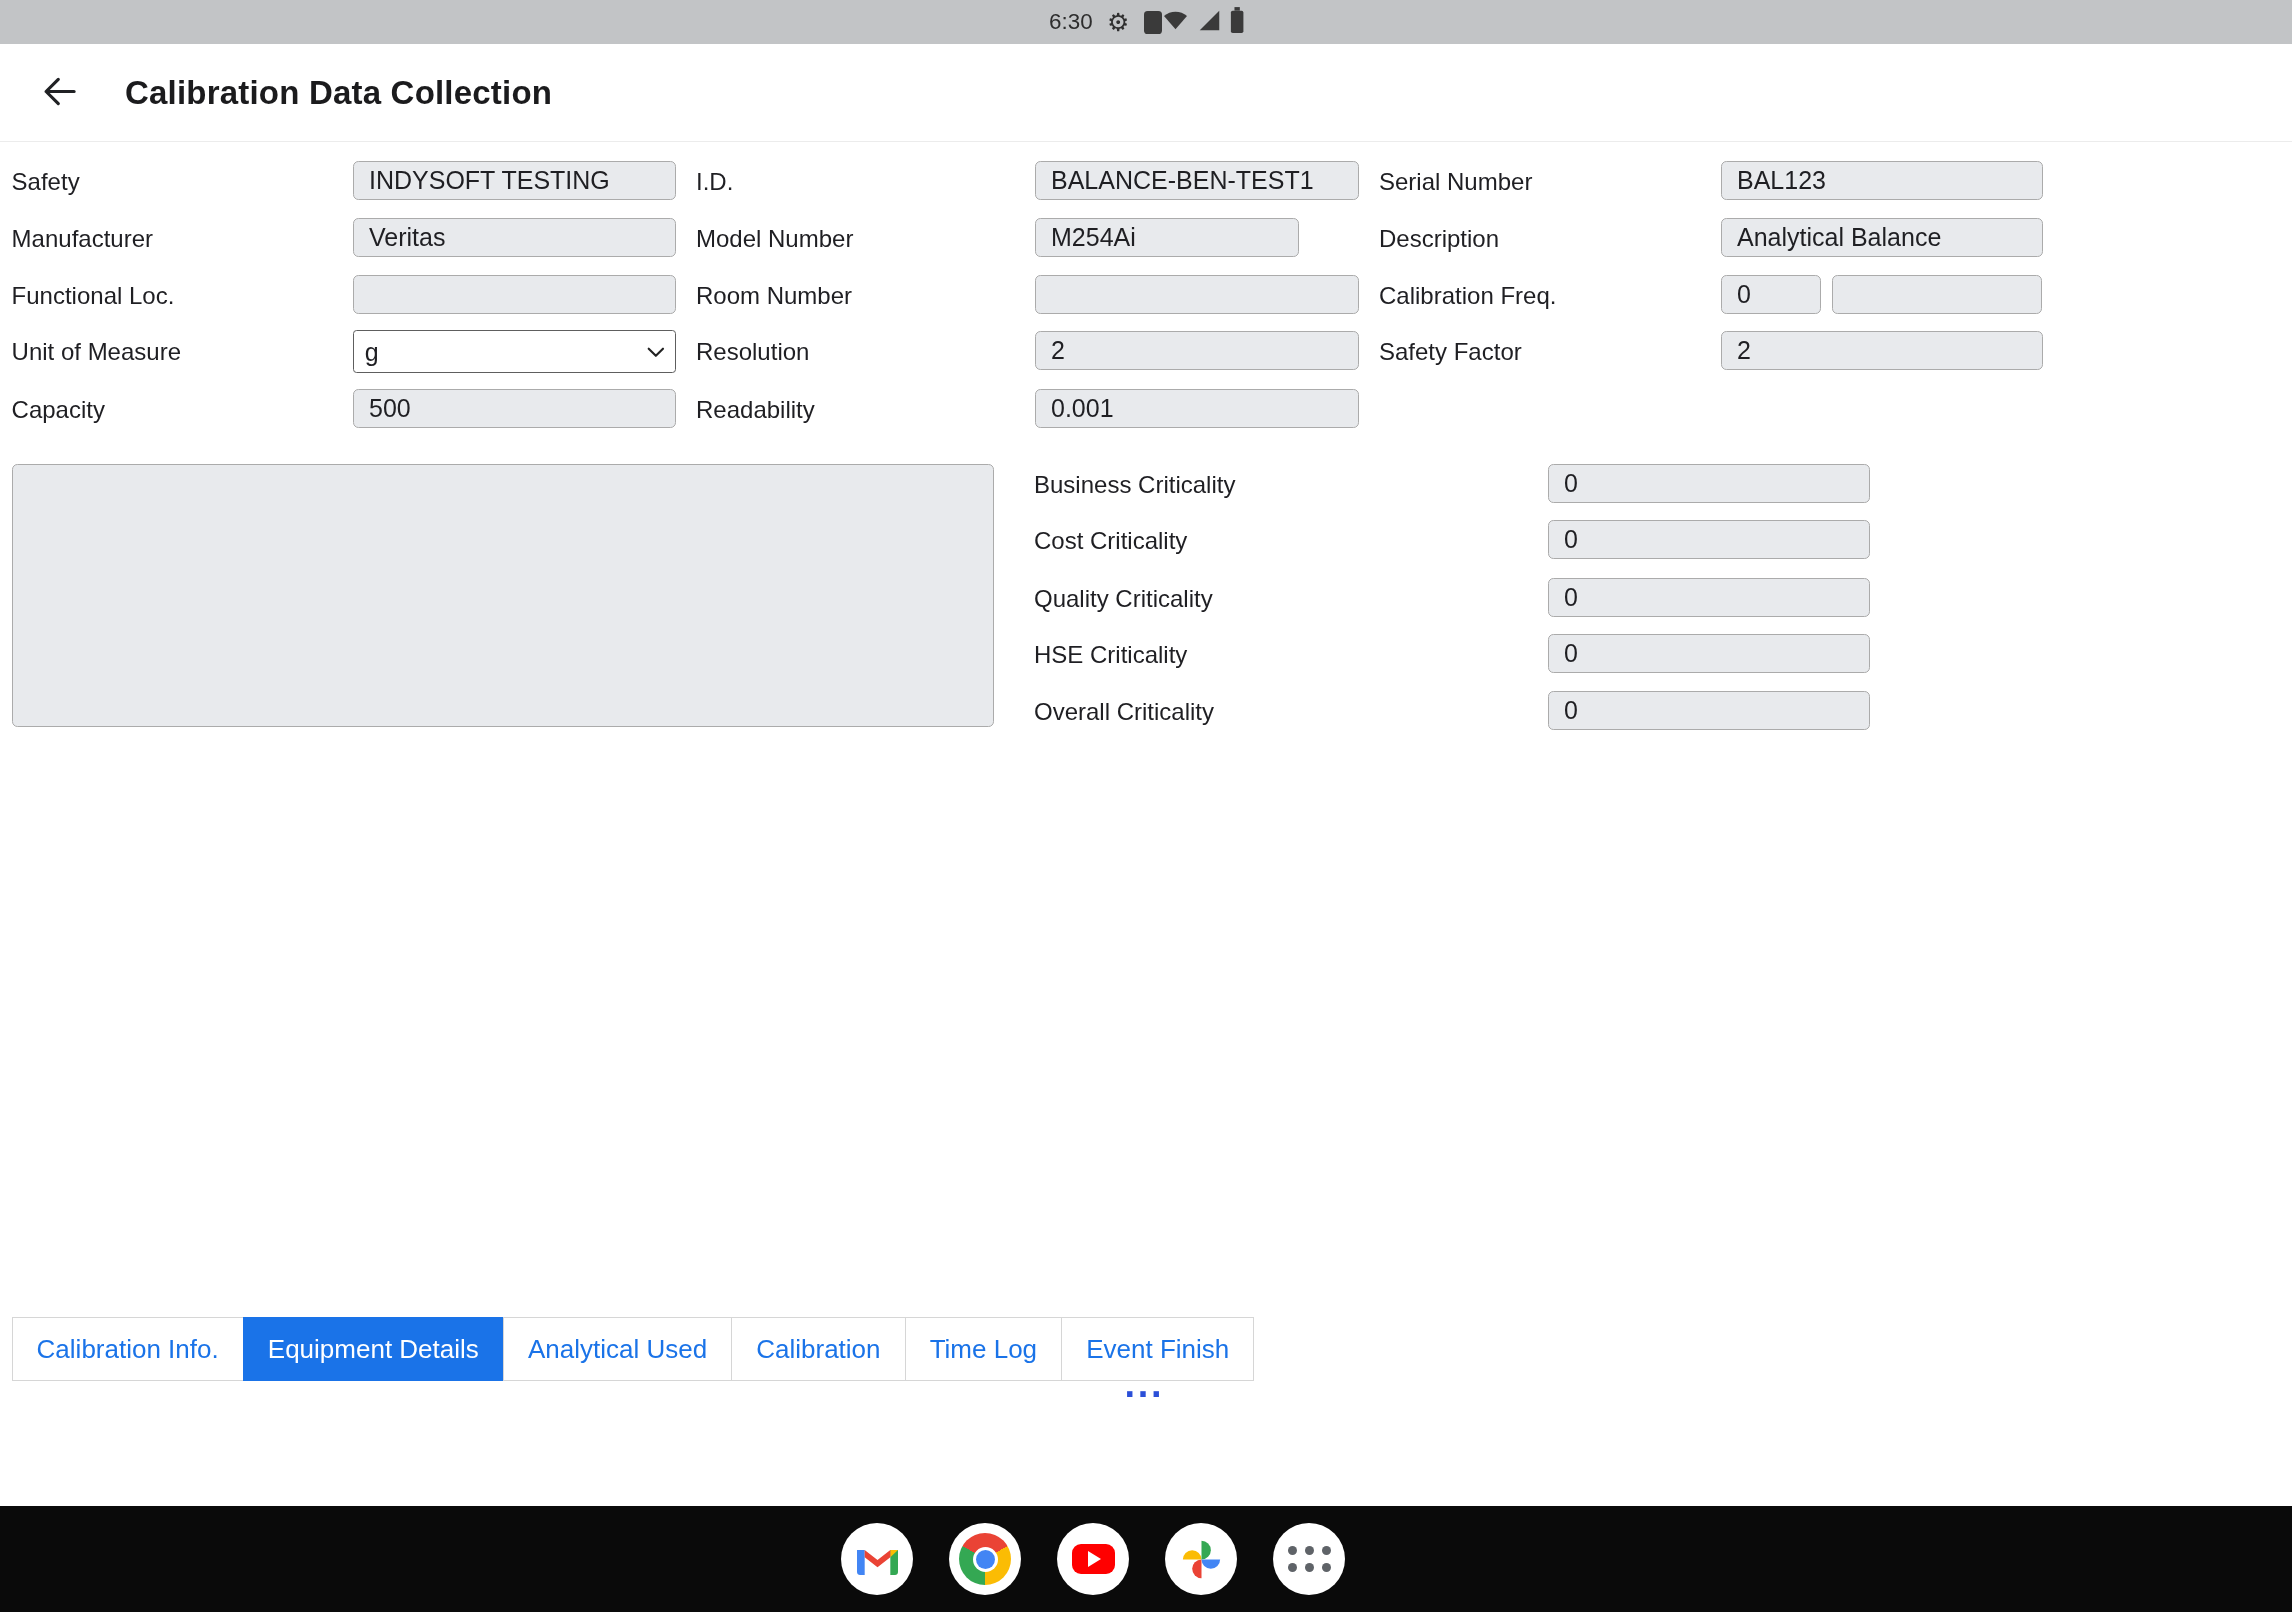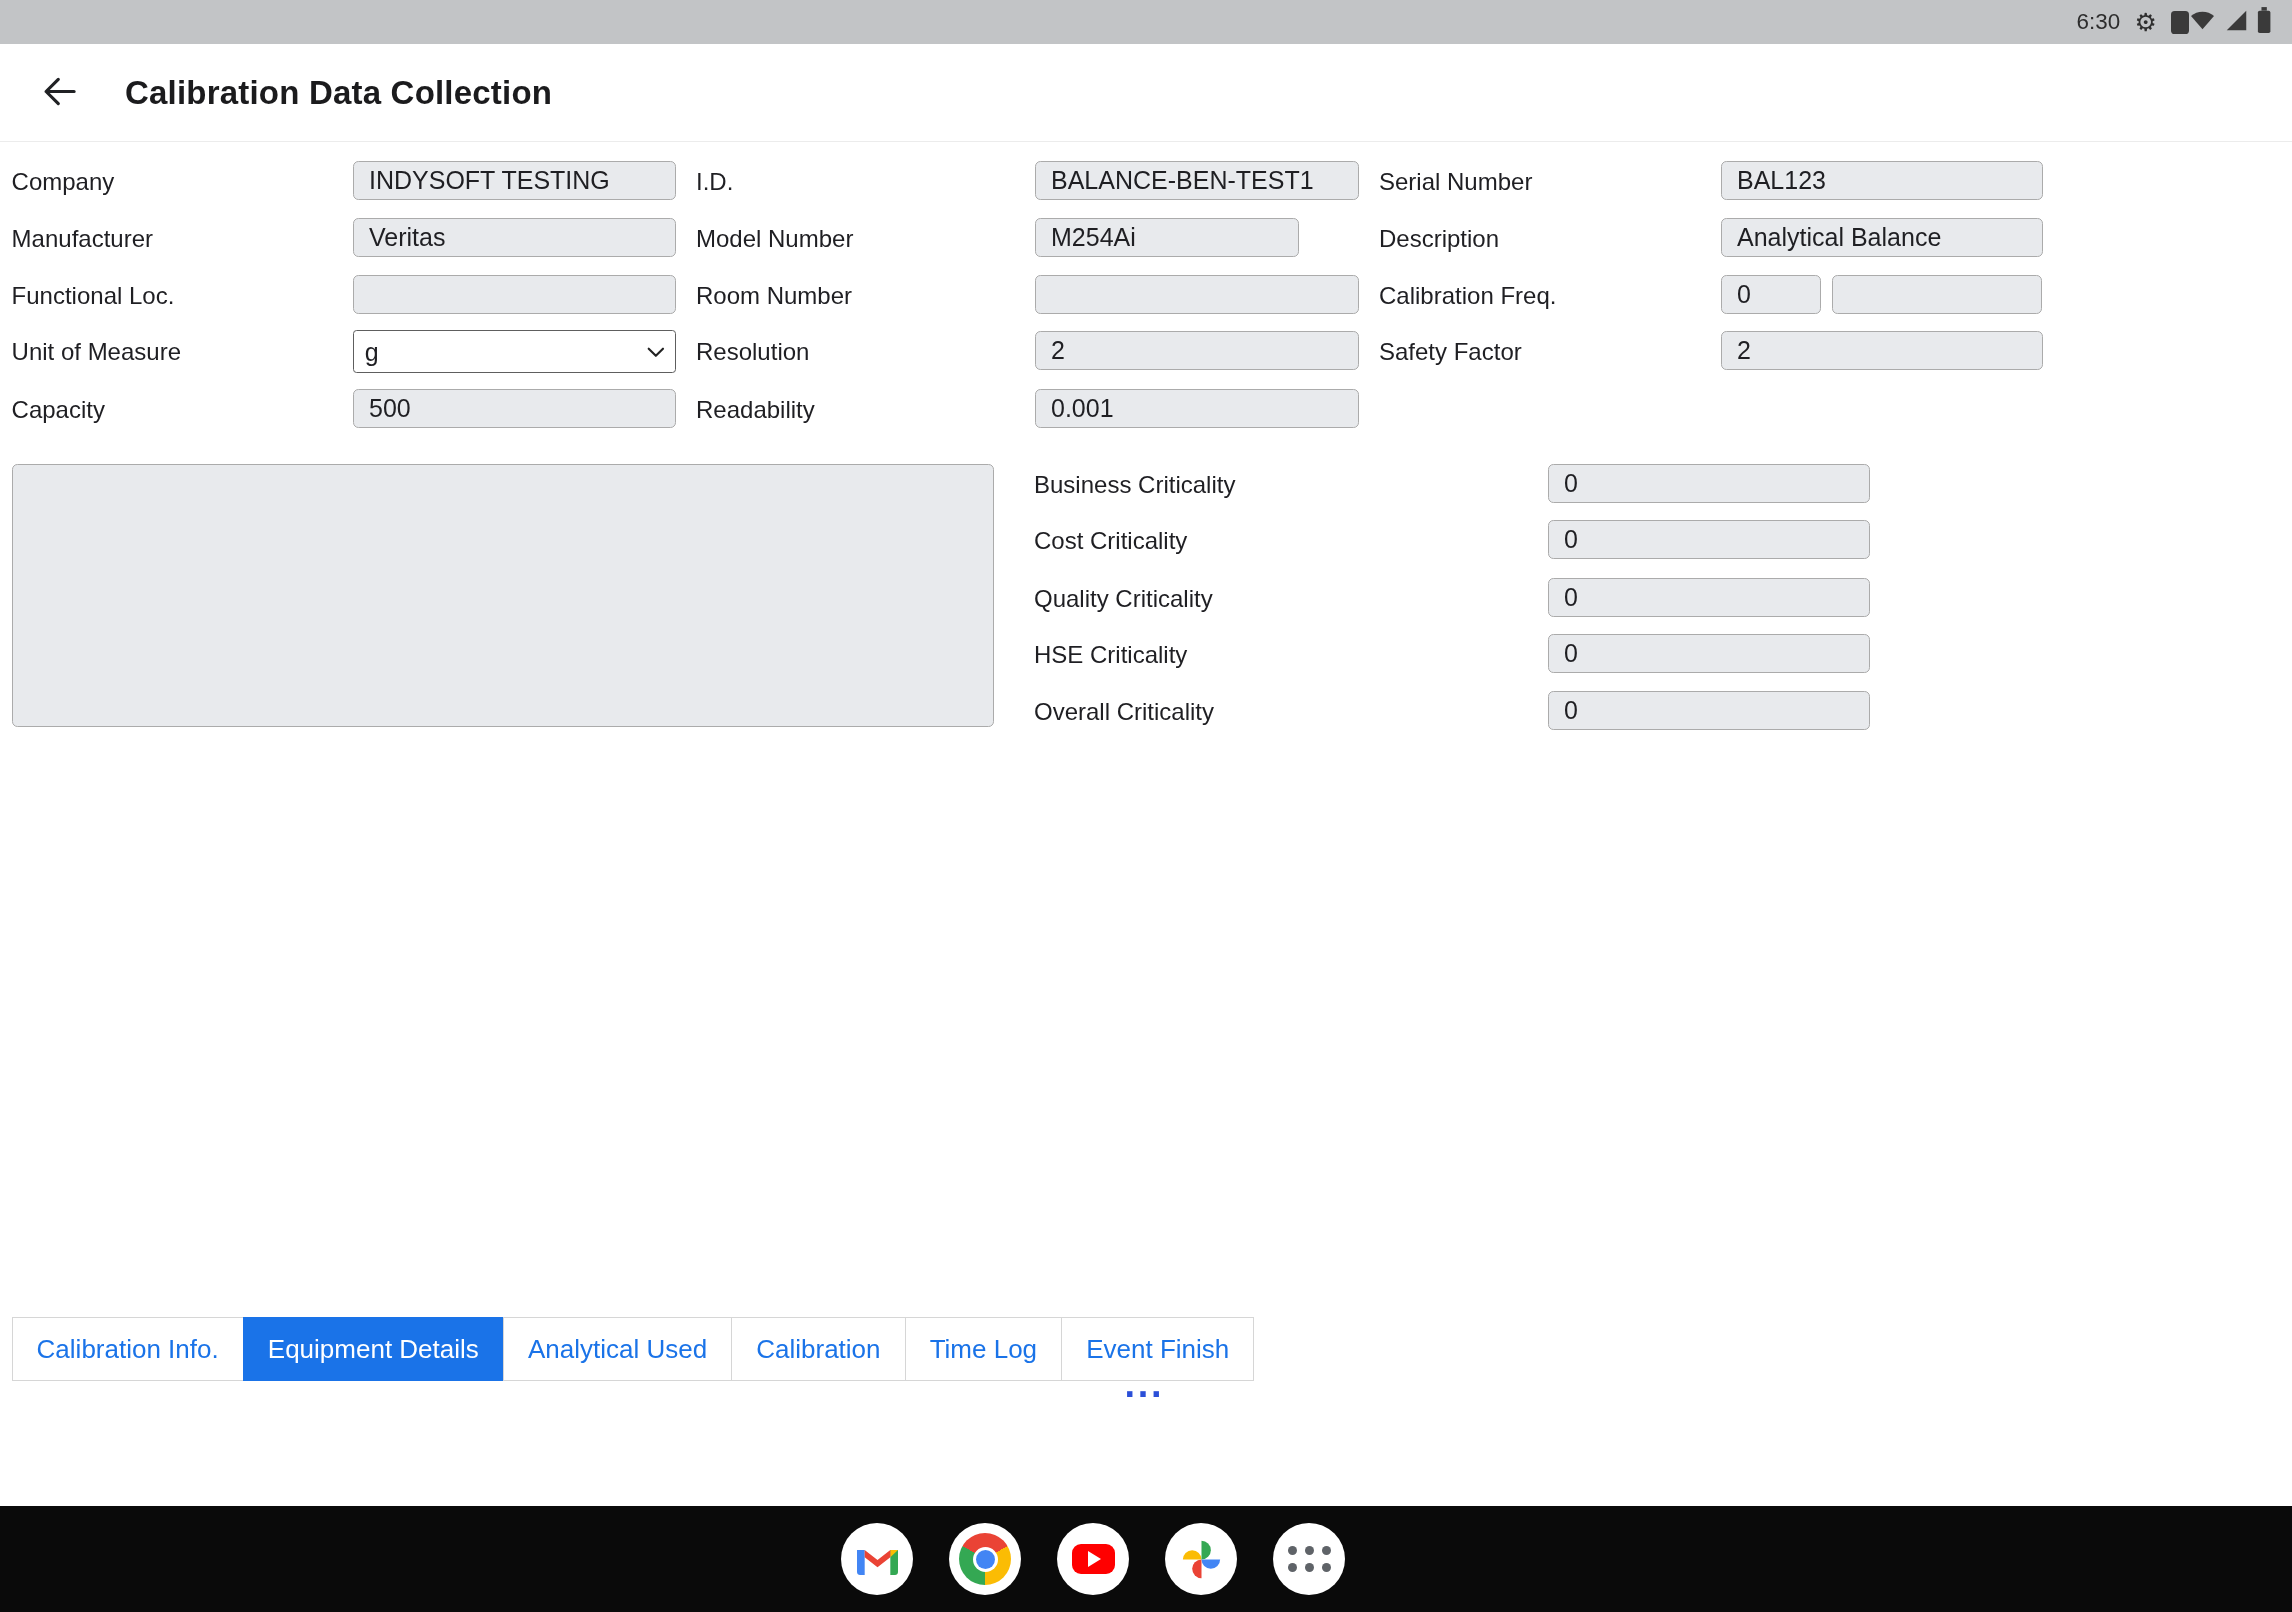--- a/index.html
+++ b/index.html
@@ -2,21 +2,21 @@
 <html style="font-size:14.3px"><head>
 <meta charset="utf-8">
 <style>
   *{box-sizing:border-box;margin:0;padding:0}
   html,body{margin:0;background:#fff}
   .screen{position:relative;width:2293px;height:1612px;background:#fff;overflow:hidden;
           font-family:"Liberation Sans","DejaVu Sans",sans-serif;color:#1f1f23}
 
   
   .status-bar{position:absolute;top:0;left:0;right:0;height:44px;background:#c2c4c6;
-              display:flex;align-items:center;justify-content:flex-end;padding:0 21.5px}
+              display:flex;align-items:center;justify-content:center;padding:0 21.5px}
   .sb-left{display:flex;align-items:center;gap:14.3px;font-size:22.4px;color:#2d2d2d}
   .gear{font-size:25px;line-height:1;color:#2f2f2f}
   .chip-icon{width:18px;height:23px;background:#3a3a3a;border-radius:3.6px}
   .sb-right{display:flex;align-items:center;gap:9px}
 
   
   .app-bar{position:absolute;top:44px;left:0;right:0;height:98px;background:#fff;
            display:flex;align-items:center;border-bottom:0.9px solid #ececec}
   .back-btn{margin-left:32px;width:54px;height:54px;border:none;background:transparent;
             display:flex;align-items:center;justify-content:center;cursor:pointer}
@@ -99,21 +99,21 @@
         <svg width="39" height="39" viewBox="0 0 32 32">
             <path d="M15 6 L5 16 L15 26 M5 16 H28" stroke="#202124" stroke-width="2.6" fill="none" stroke-linecap="round" stroke-linejoin="round"></path>
           </svg>
       </span>
     </button>
     <h1 class="app-title">Calibration Data Collection</h1>
   </div>
 
   <div>
 
-    <label class="flabel" style="left:11.6px;top:161px">Company</label>
+    <label class="flabel" style="left:11.6px;top:161px">Safety</label>
     <input class="finput" style="left: 353px; top: 161px; width: 323px;" value="INDYSOFT TESTING">
 
     <label class="flabel" style="left:11.6px;top:218px">Manufacturer</label>
     <input class="finput" style="left: 353px; top: 218px; width: 323px;" value="Veritas">
 
     <label class="flabel" style="left:11.6px;top:275px">Functional Loc.</label>
     <input class="finput" style="left: 353px; top: 275px; width: 323px;" value="">
 
     <label class="flabel" style="left:11.6px;top:331px">Unit of Measure</label>
     <span class="selectwrap" style="left:353px;top:330px;width:323px">

